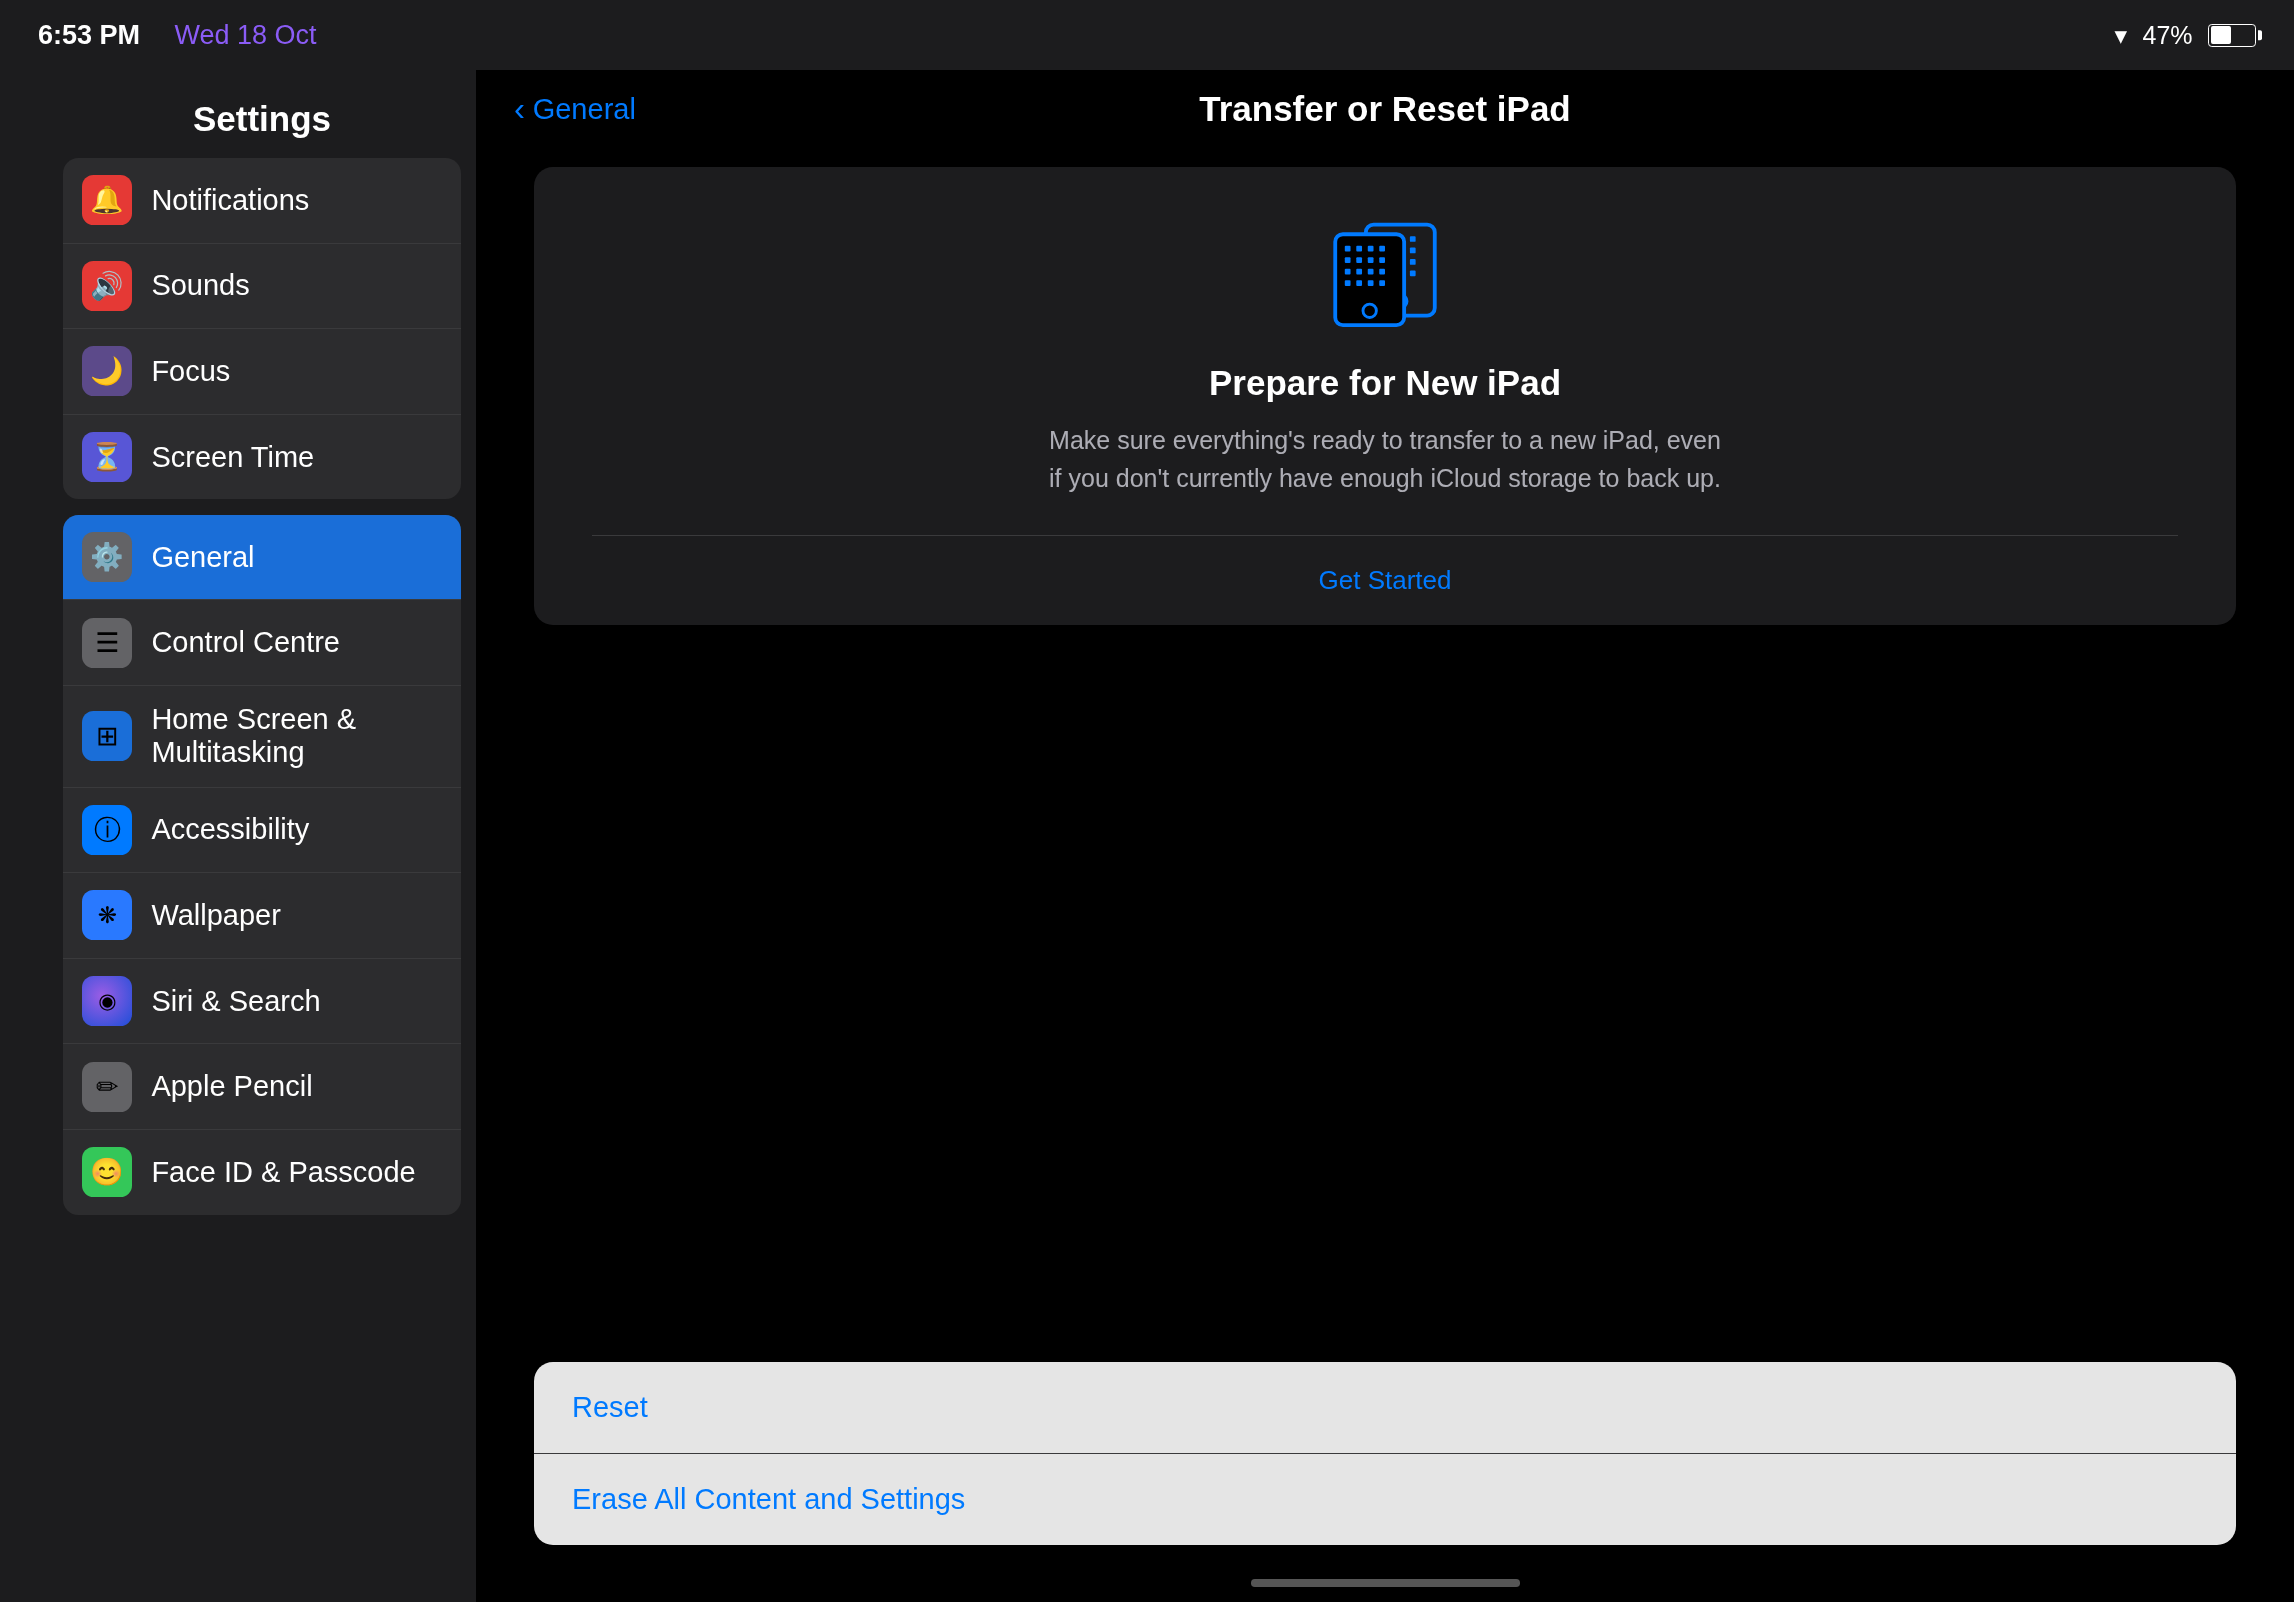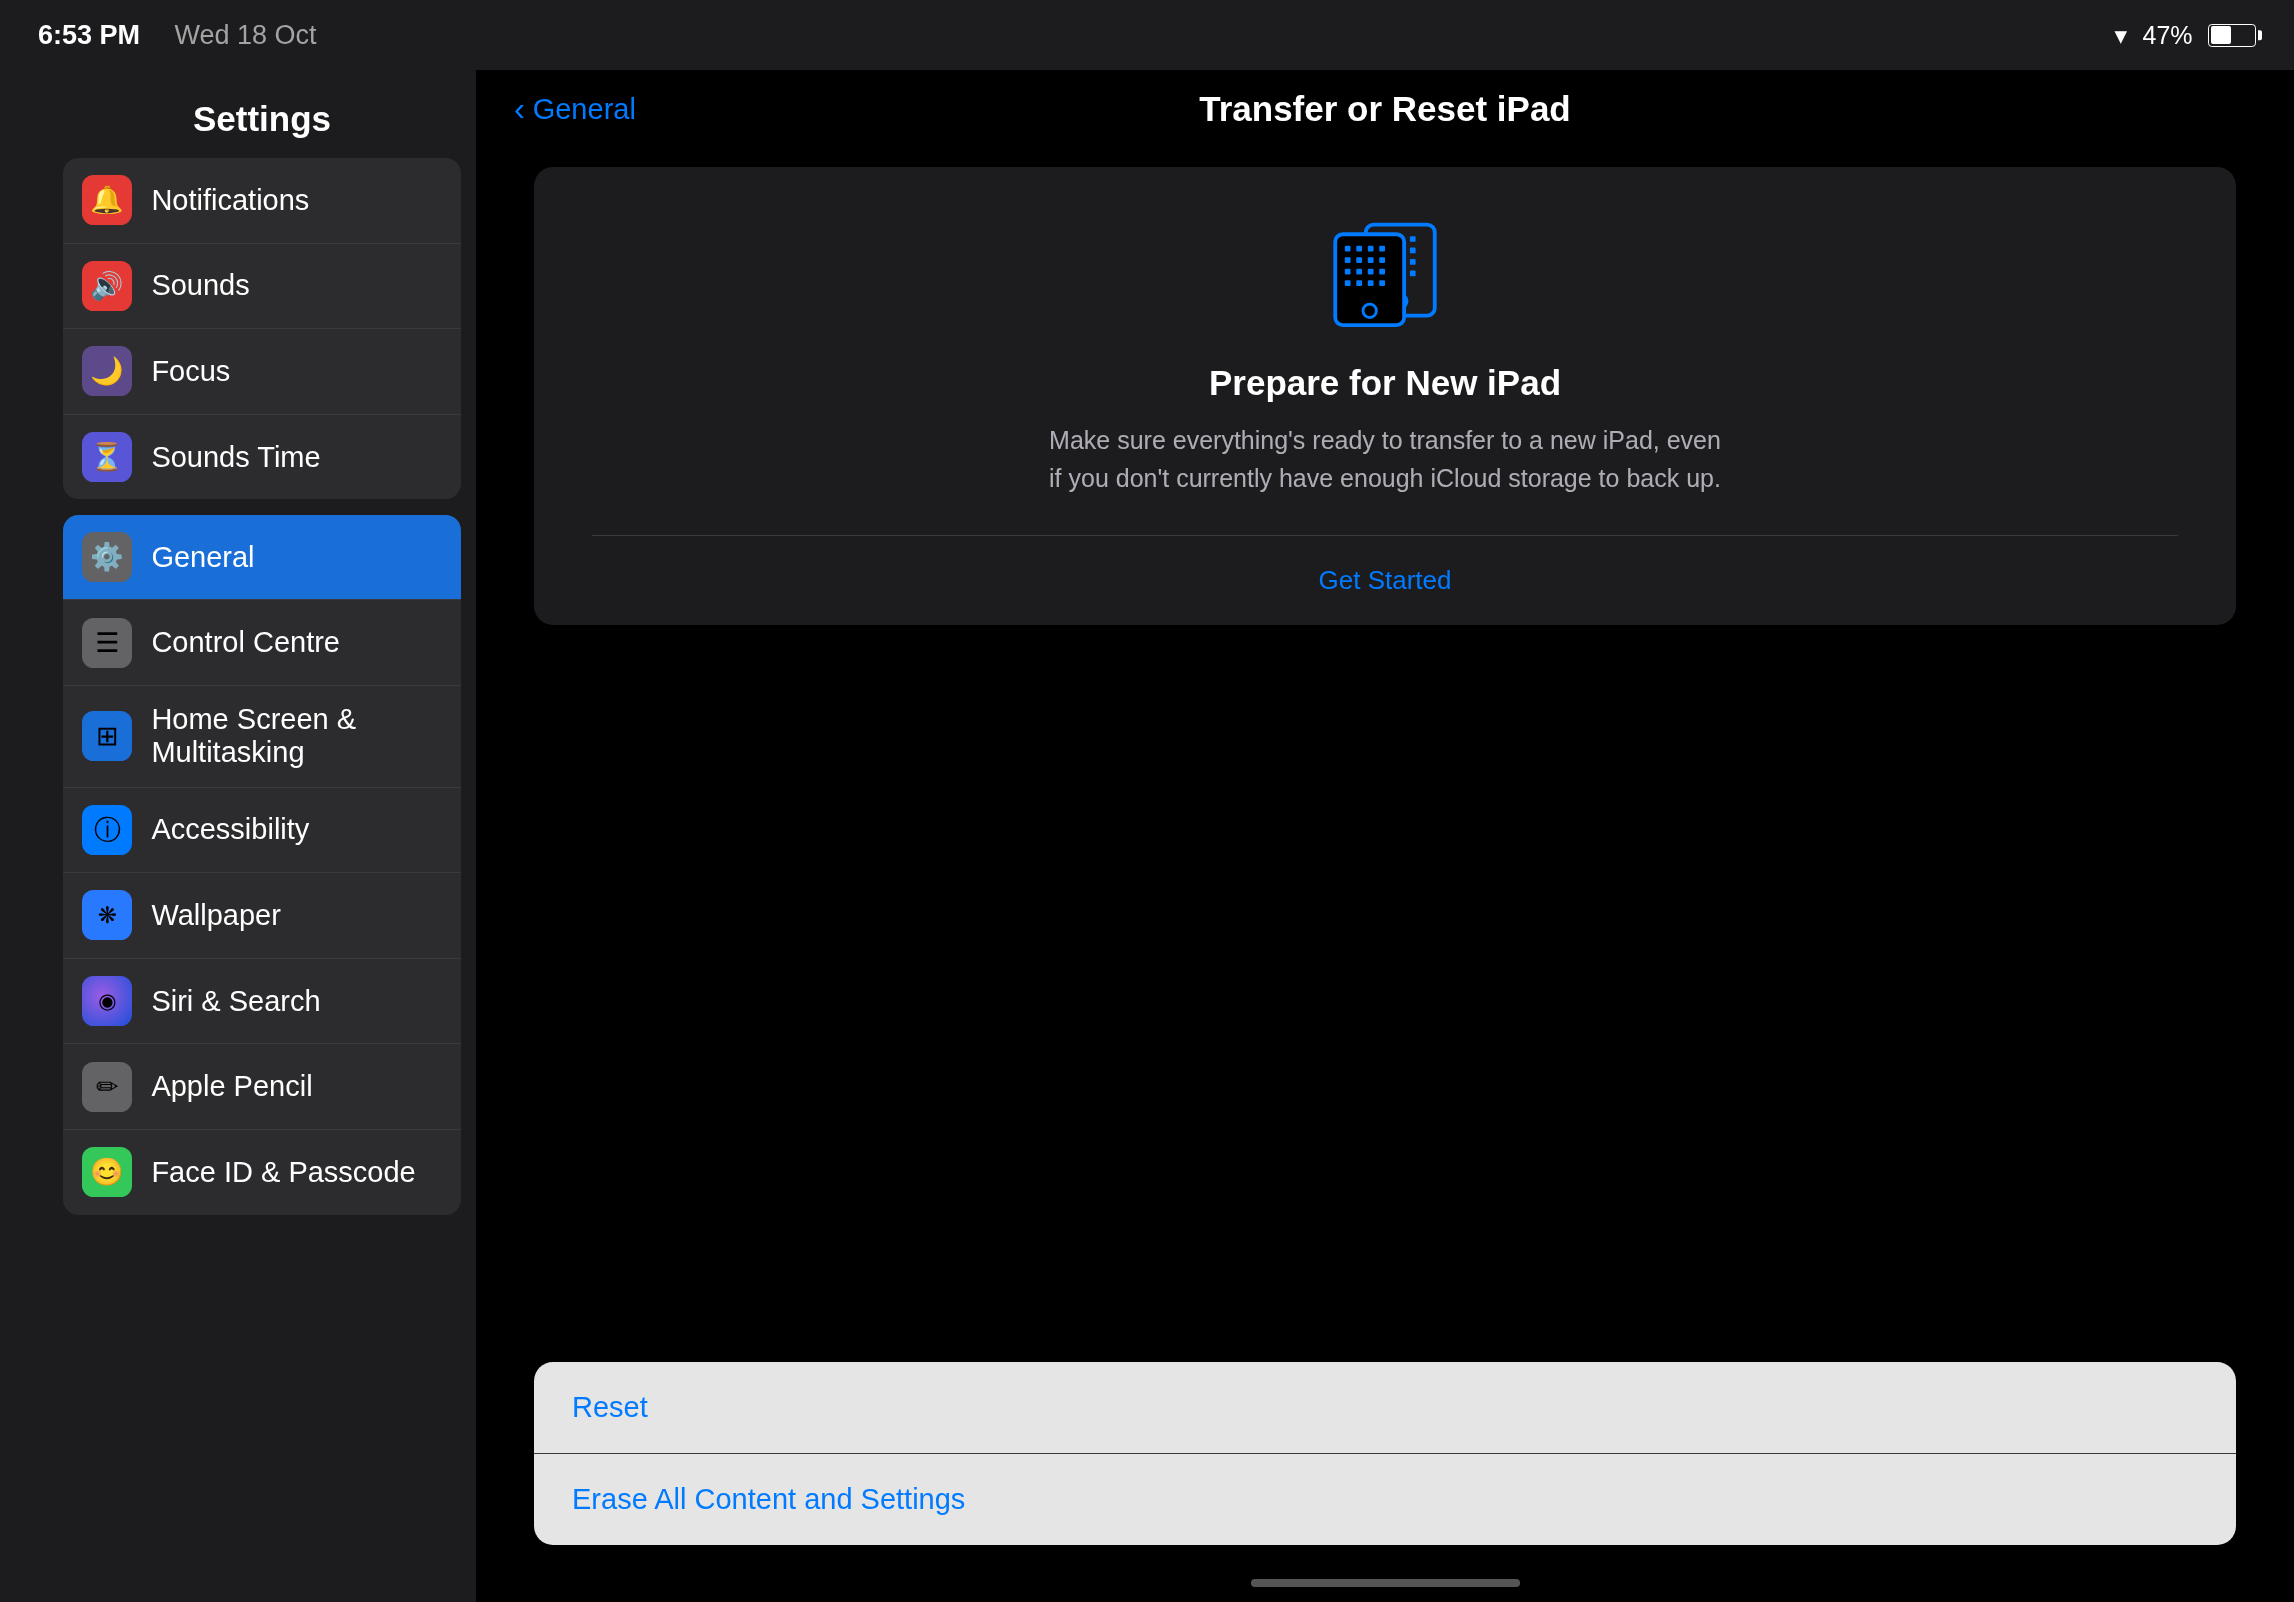--- a/index.html
+++ b/index.html
@@ -23,21 +23,21 @@
       justify-content: space-between;
       padding: 0 38px;
       flex-shrink: 0;
     }
     .status-time {
       color: #fff;
       font-size: 27px;
       font-weight: 600;
     }
     .status-date {
-      color: #a3a3a3;
+      color: #8b5cf6;
       font-size: 27px;
       font-weight: 400;
       margin-left: 19px;
     }
     .status-left {
       display: flex;
       align-items: center;
       gap: 15.4px;
     }
     .status-right {
@@ -333,21 +333,21 @@
       <div class="sidebar-item">
         <div class="item-icon icon-red2">🔊</div>
         <span class="item-label">Sounds</span>
       </div>
       <div class="sidebar-item">
         <div class="item-icon icon-purple">🌙</div>
         <span class="item-label">Focus</span>
       </div>
       <div class="sidebar-item">
         <div class="item-icon icon-purple2">⏳</div>
-        <span class="item-label">Sounds Time</span>
+        <span class="item-label">Screen Time</span>
       </div>
     </div>
 
     <div class="sidebar-group">
       <div class="sidebar-item active">
         <div class="item-icon icon-gray">⚙️</div>
         <span class="item-label">General</span>
       </div>
       <div class="sidebar-item">
         <div class="item-icon icon-gray">☰</div>

